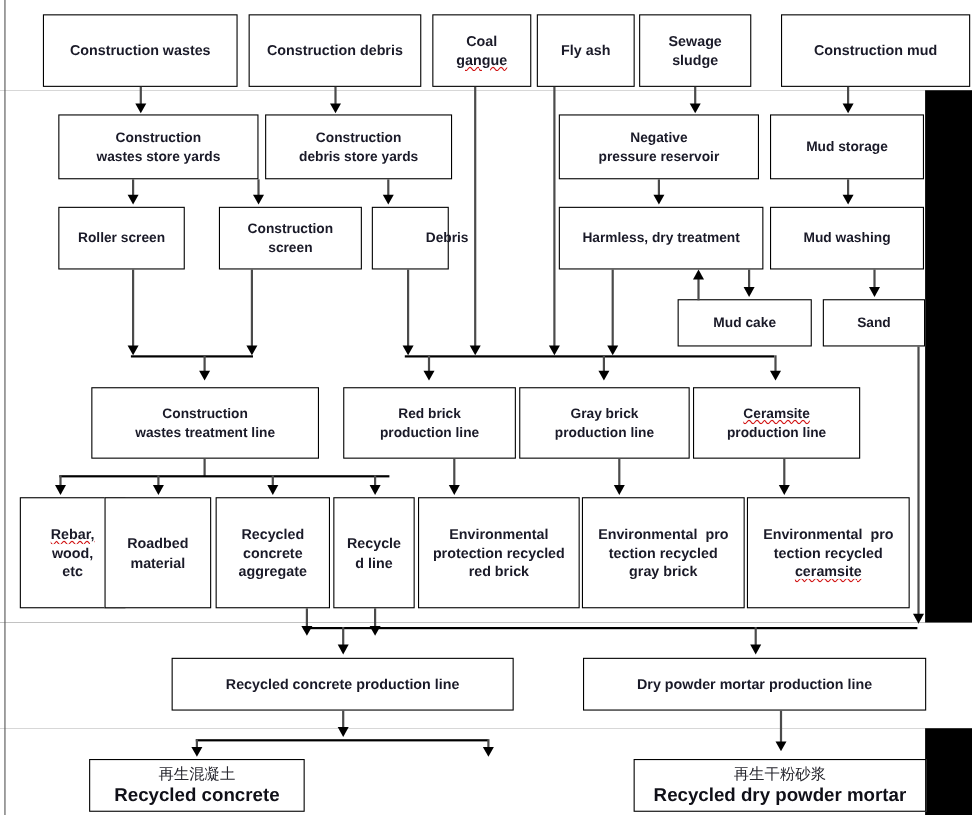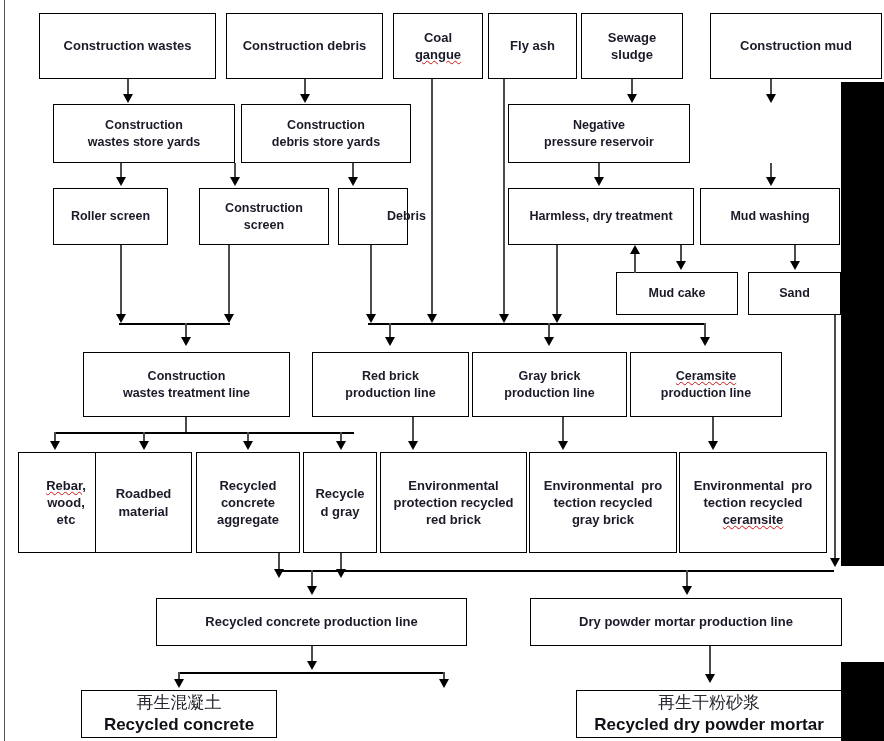--- a/index.html
+++ b/index.html
@@ -36,21 +36,21 @@
     text-align: center;
     color: #1a1a28;
     line-height: 1.32;
     padding: 2px 4px;
   }
   .node .txt { display: block; width: 100%; }
   .s13 { font-size: 13px; }
   .s125 { font-size: 12.5px; }
   .bold { font-weight: bold; }
   .semi { font-weight: 600; }
-  .cn { font-size: 17px; font-weight: normal; color: #26262e; }
+  .cn { font-size: 14px; font-weight: normal; color: #26262e; }
   .en { font-size: 17px; font-weight: bold; color: #101018; }
 
   
   .vline {
     position: absolute;
     width: 1.5px;
     background: #4b4b4b;
   }
   .hline {
     position: absolute;
@@ -134,20 +134,23 @@
     </span>
   </div>
 
   <div class="node s125 bold" style="left:508px; top:104px; width:182px; height:59px;">
     <span class="txt">
       <span>Negative</span><br>
       <span>pressure reservoir</span>
     </span>
   </div>
 
+  <div class="node s125 bold" style="left:700px; top:104px; width:140px; height:59px;">
+    <span class="txt">Mud storage</span>
+  </div>
 
   <div class="node s125 bold" style="left:53px; top:188px; width:115px; height:57px;">
     <span class="txt">Roller screen</span>
   </div>
 
   <div class="node s125 semi" style="left:199px; top:188px; width:130px; height:57px;">
     <span class="txt">
       <span>Construction</span><br>
       <span>screen</span>
     </span>
@@ -220,21 +223,21 @@
     <span class="txt">
       <span>Recycled</span><br>
       <span>concrete</span><br>
       <span>aggregate</span>
     </span>
   </div>
 
   <div class="node s13 semi" style="left:303px; top:452px; width:74px; height:101px;">
     <span class="txt">
       <span>Recycle</span><br>
-      <span>d gray</span>
+      <span>d line</span>
     </span>
   </div>
 
   <div class="node s13 bold" style="left:380px; top:452px; width:147px; height:101px;">
     <span class="txt">
       <span>Environmental</span><br>
       <span>protection recycled</span><br>
       <span>red brick</span>
     </span>
   </div>

